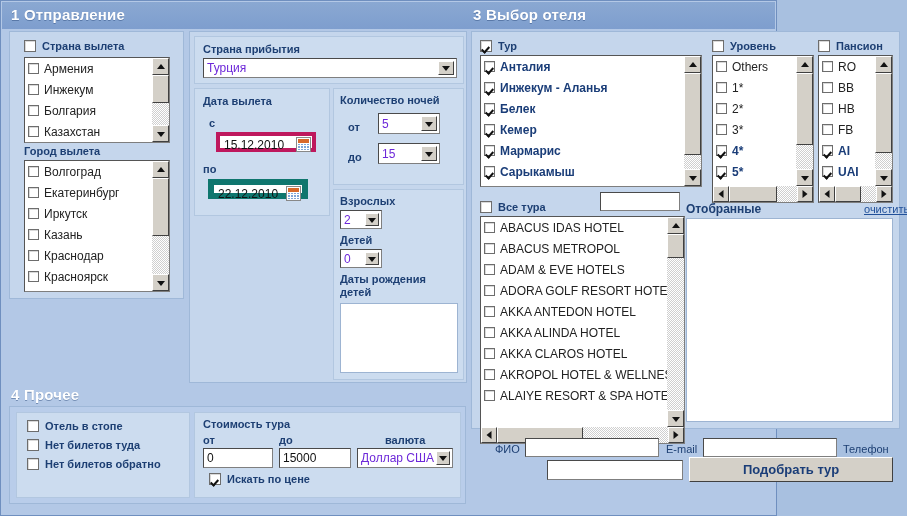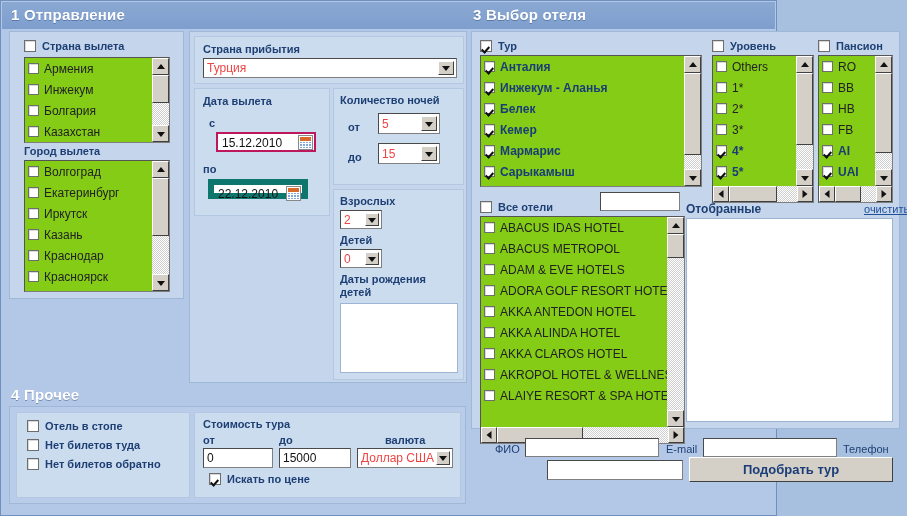--- a/index.html
+++ b/index.html
@@ -32,21 +32,21 @@
   .subpanel{
     position:absolute;
     background:#ccdcef;
     border:1px solid #b2c7e0;
     box-sizing:border-box;
   }
   .lbl{font-weight:bold;font-size:11px;color:#1d3f73;}
   .lbl-plain{font-size:11px;color:#1d3f73;}
   
   .listbox{
-    position:absolute;background:#84cc16;
+    position:absolute;background:#ffffff;
     border:1px solid #7e7e7e;
     border-top-color:#555;border-left-color:#555;
     box-sizing:border-box;overflow:hidden;
   }
   .lb-items{position:absolute;top:0;left:0;right:17px;bottom:0;overflow:hidden;}
   .lb-items.h{bottom:16px;}
   .row{
     display:flex;align-items:center;height:21px;padding-left:3px;
     font-size:12px;color:#222;white-space:nowrap;
   }
@@ -101,21 +101,21 @@
     position:absolute;box-sizing:border-box;background:#fff;
     border:1px solid #7f7f7f;border-top-color:#4a4a4a;border-left-color:#4a4a4a;
     font-family:"Liberation Sans",sans-serif;font-size:12px;color:#111;
     padding:0 3px;line-height:normal;
   }
   .sel{
     position:absolute;box-sizing:border-box;background:#fff;
     border:1px solid #7f7f7f;border-top-color:#4a4a4a;border-left-color:#4a4a4a;
     display:flex;align-items:center;
   }
-  .sel .txt{flex:1;font-size:12px;color:#ef4444;padding-left:3px;white-space:nowrap;overflow:hidden;}
+  .sel .txt{flex:1;font-size:12px;color:#6d28d9;padding-left:3px;white-space:nowrap;overflow:hidden;}
   .sel .arrowbox{
     width:16px;height:calc(100% - 4px);margin:2px;box-sizing:border-box;
     background:#d4d0c8;border:1px solid #fff;border-right-color:#404040;border-bottom-color:#404040;
     position:relative;flex:0 0 auto;
   }
   .sel .arrowbox::after{
     content:"";position:absolute;left:50%;top:50%;transform:translate(-50%,-40%);
     border-left:4px solid transparent;border-right:4px solid transparent;border-top:5px solid #111;
   }
   .calbtn{
@@ -239,21 +239,21 @@
       <div class="lbl" style="position:absolute;left:8px;top:6px;">Страна прибытия</div>
       <div class="sel" style="left:8px;top:21px;width:254px;height:20px;">
         <span class="txt">Турция</span>
         <span class="arrowbox"></span>
       </div>
     </div>
 
     <div class="subpanel" style="left:4px;top:56px;width:136px;height:128px;">
       <div class="lbl" style="position:absolute;left:8px;top:6px;">Дата вылета</div>
       <div class="lbl" style="position:absolute;left:14px;top:28px;">с</div>
-      <div style="position:absolute;left:21px;top:43px;width:100px;height:20px;background:#fff;border:2px solid #be185d;box-sizing:border-box;">
+      <div style="position:absolute;left:21px;top:43px;width:100px;height:20px;background:#fff;border:4px solid #be185d;box-sizing:border-box;">
         <span style="position:absolute;left:4px;top:2px;font-size:12px;color:#111;">15.12.2010</span>
         <span class="calbtn" style="right:1px;top:1px;">
           <i class="hdr"></i>
             <i></i>
             <i></i>
             <i></i>
             <i></i>
             <i></i>
             <i></i>
             <i></i>
@@ -467,21 +467,21 @@
           </div>
         <div class="hs-thumb" style="left:16px;width:26px;"></div>
         <div class="hs-btn r">
             <i class="ar rt" style="position:absolute;left:50%;top:50%;"></i>
           </div>
       </div>
     </div>
 
     <div class="hcb" style="left:8px;top:169px;">
       <span class="cb"></span>
-      <span>Все отели</span>
+      <span>Все тура</span>
     </div>
     <input class="inp" style="left: 128px; top: 160px; width: 80px; height: 19px;" type="text" value="">
 
     <div class="listbox" style="left:8px;top:184px;width:205px;height:228px;">
       <div class="lb-items h" id="hotel-items">
           <div class="row">
             <span class="cb"></span>
             <span>ABACUS IDAS HOTEL</span>
           </div>
           <div class="row">

